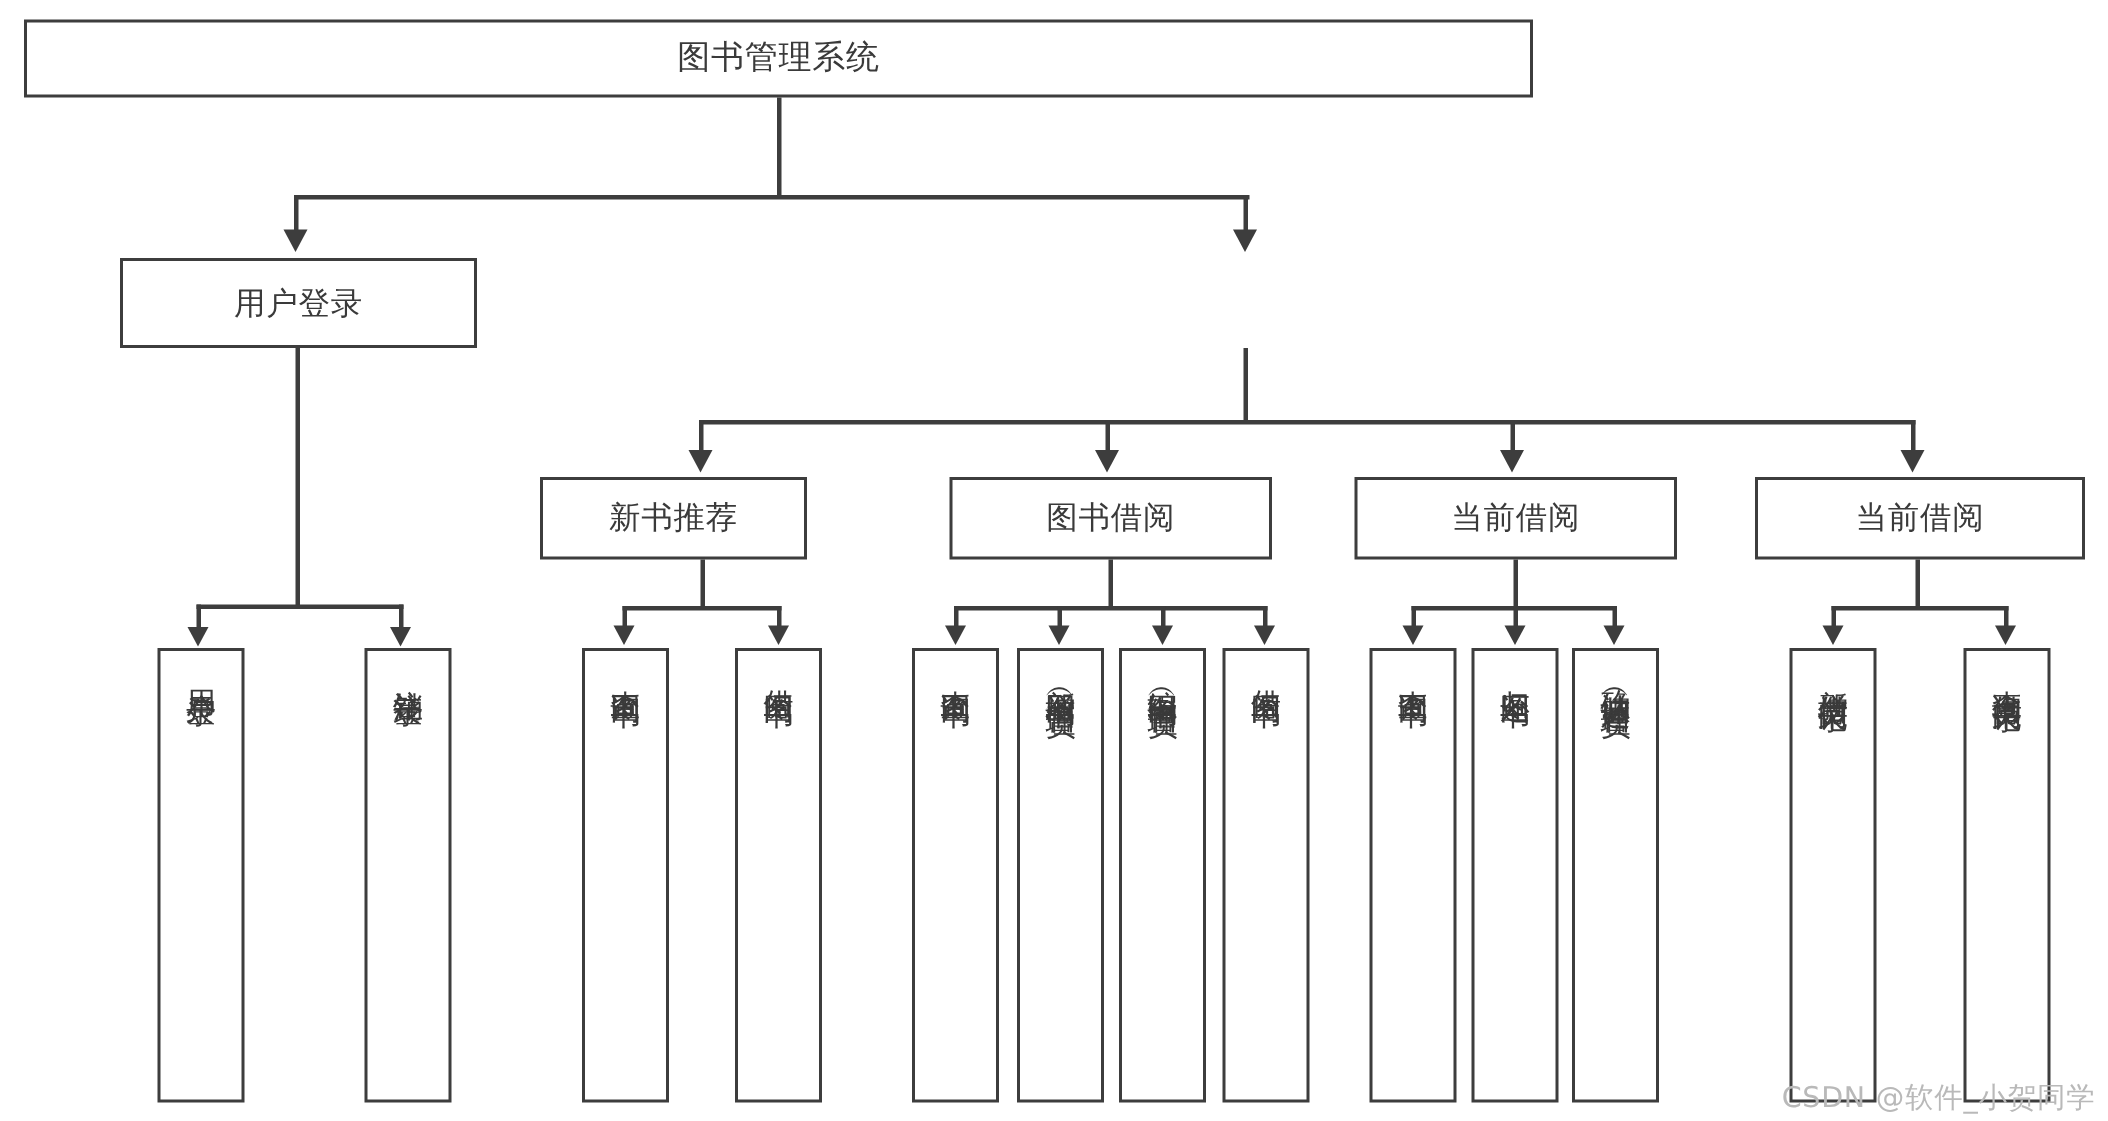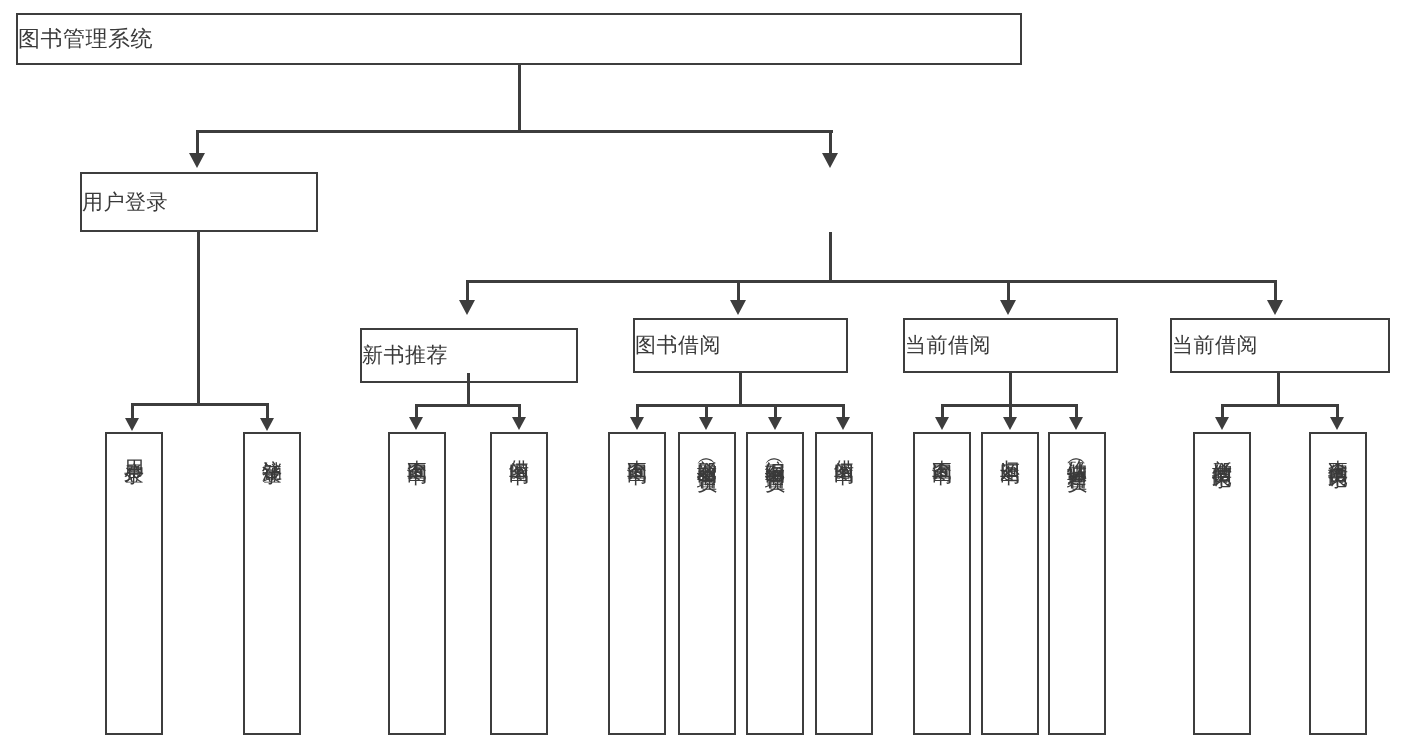--- a/index.html
+++ b/index.html
@@ -20,21 +20,21 @@
     overflow: hidden;
   }
   
   .node {
     position: absolute;
     box-sizing: border-box;
     background: #ffffff;
     border: 2.5px solid #3d3d3d;
     display: flex;
     align-items: center;
-    justify-content: flex-start;
+    justify-content: center;
     text-align: center;
     color: #3a3a3a;
   }
   .node .label {
     font-size: 21px;
     line-height: 1.18;
     letter-spacing: 0.5px;
     white-space: nowrap;
   }
   
@@ -118,21 +118,21 @@
   <div class="conn hline" style="left:466px; top:280px; width:811px; height:3px;"></div>
   <div class="conn vline" style="left:466px; top:280px; width:3px; height:22px;"></div>
   <div class="arrow" style="left:459px; top:300px;"></div>
   <div class="conn vline" style="left:737px; top:280px; width:3px; height:22px;"></div>
   <div class="arrow" style="left:730px; top:300px;"></div>
   <div class="conn vline" style="left:1007px; top:280px; width:3px; height:22px;"></div>
   <div class="arrow" style="left:1000px; top:300px;"></div>
   <div class="conn vline" style="left:1274px; top:280px; width:3px; height:22px;"></div>
   <div class="arrow" style="left:1267px; top:300px;"></div>
 
-  <div class="node" style="left:360px; top:328px; width:218px; height:55px;">
+  <div class="node" style="left:360px; top:318px; width:178px; height:55px;">
     <span class="label">新书推荐</span>
   </div>
   <div class="node" style="left:903px; top:318px; width:215px; height:55px;">
     <span class="label">当前借阅</span>
   </div>
   <div class="node" style="left:633px; top:318px; width:215px; height:55px;">
     <span class="label">图书借阅</span>
   </div>
   <div class="node" style="left:1170px; top:318px; width:220px; height:55px;">
     <span class="label">当前借阅</span>
@@ -209,14 +209,15 @@
     <span class="label">确认归还（管理员）</span>
   </div>
 
   <div class="node vert" style="left:1193px; top:432px; width:58px; height:303px;">
     <span class="label">新增借阅记录</span>
   </div>
   <div class="node vert" style="left:1309px; top:432px; width:58px; height:303px;">
     <span class="label">查询借阅记录</span>
   </div>
 
+  <div id="watermark">CSDN @软件_小贺同学</div>
 
 </div>
 
 </body></html>

